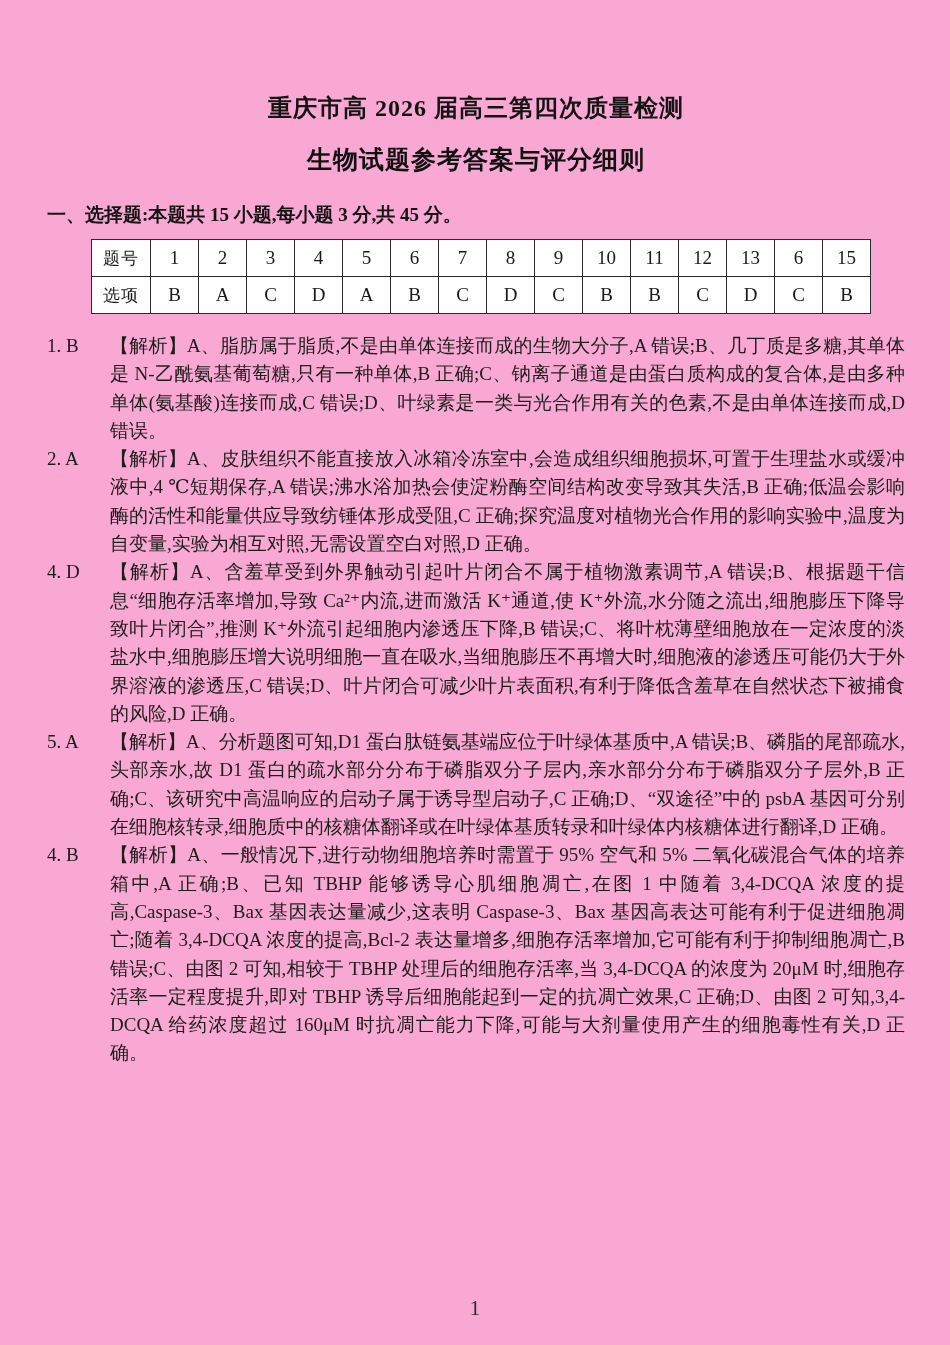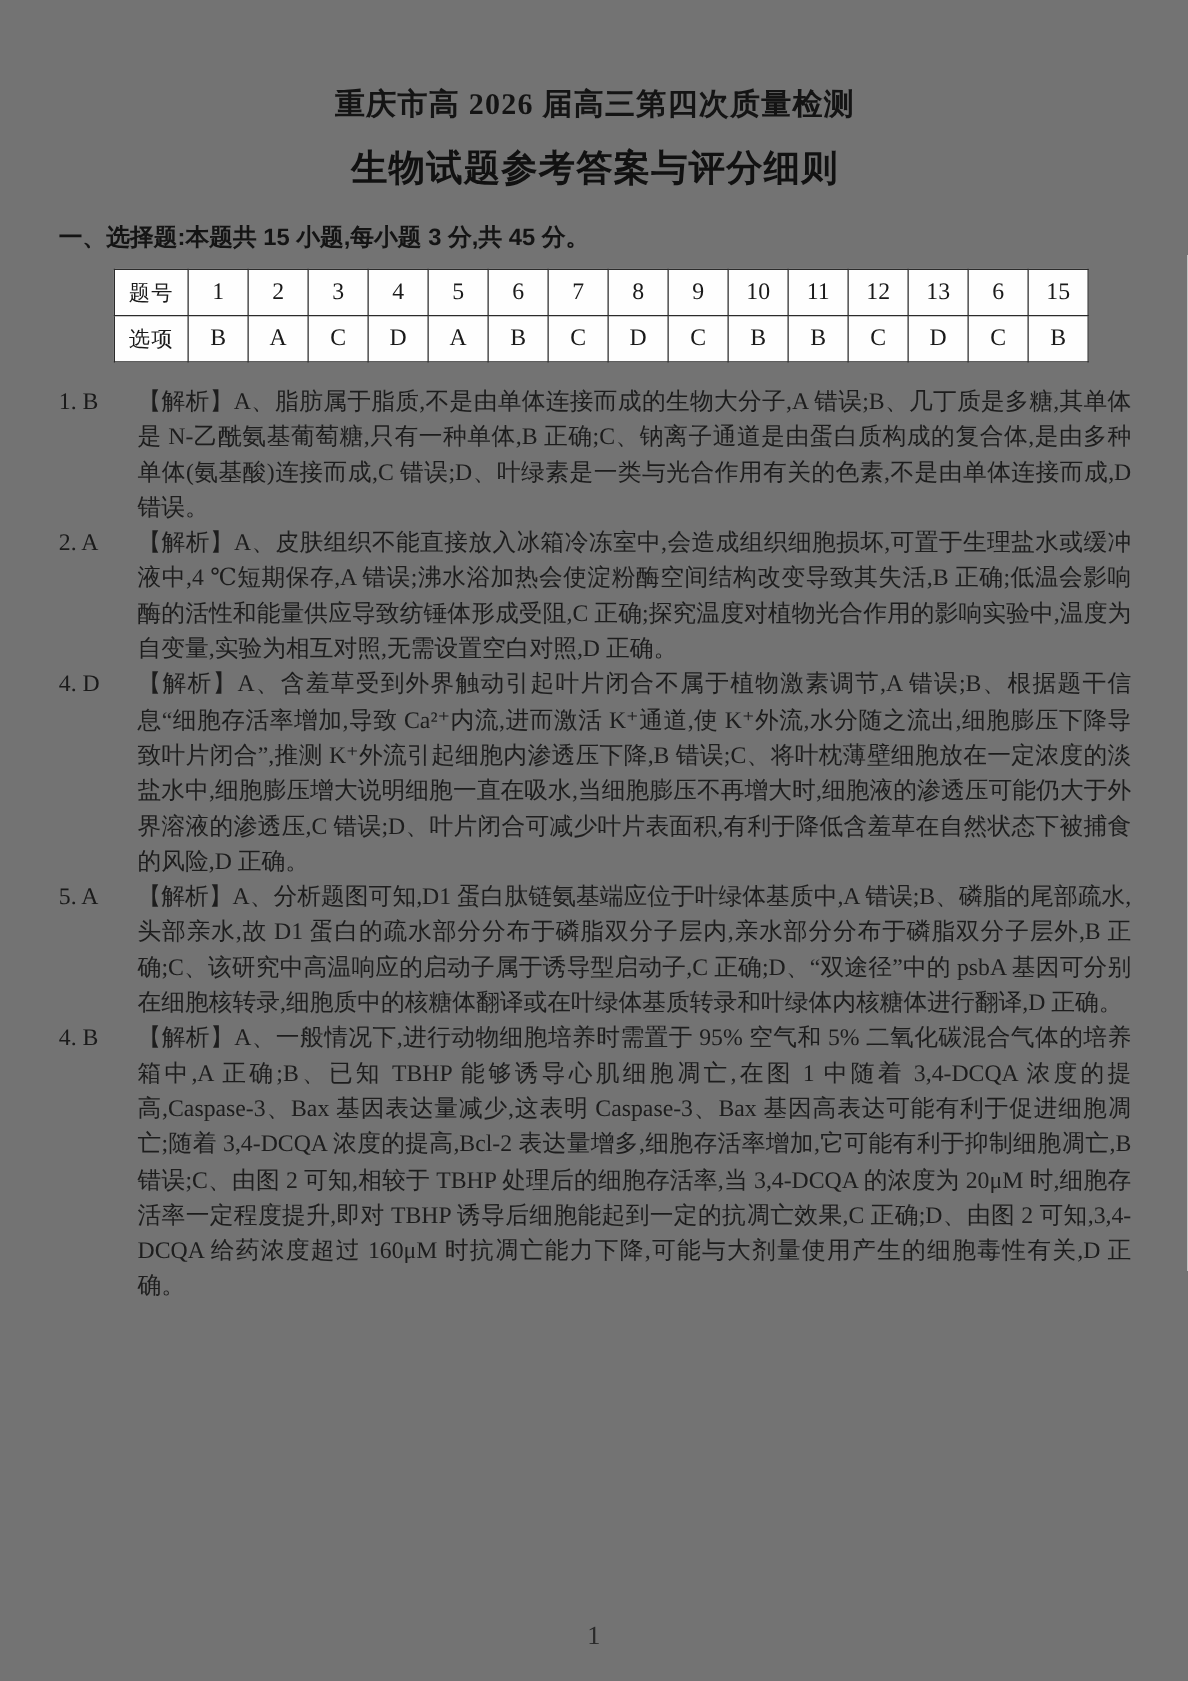--- a/index.html
+++ b/index.html
@@ -6,50 +6,50 @@
   html, body { background: #ffffff; }
   body {
     font-family: "Liberation Serif", "DejaVu Serif", serif;
     color: #1c1c1c;
   }
   .page {
     position: relative;
     width: 950px;
     height: 1345px;
     margin: 0 auto;
-    background: #737373;
+    background: #f9a8d4;
     overflow: hidden;
-    padding: 68px 45px 0 47px;
+    padding: 92px 45px 0 47px;
   }
   .doc-title {
     text-align: center;
     font-size: 24px;
     font-weight: bold;
     letter-spacing: 1px;
     line-height: 32px;
     color: #141414;
     font-family: "Liberation Serif", "DejaVu Serif", serif;
   }
   .doc-subtitle {
     text-align: center;
-    font-size: 29px;
+    font-size: 25px;
     font-weight: bold;
     letter-spacing: 1px;
     line-height: 34px;
     margin-top: 18px;
     color: #111111;
     font-family: "Liberation Sans", "DejaVu Sans", sans-serif;
   }
   .section-heading {
     margin-top: 26px;
     font-size: 19px;
     font-weight: bold;
     line-height: 26px;
     color: #141414;
-    font-family: Liberation Sans, sans-serif;
+    font-family: Liberation Serif, serif;
   }
   table.answer-table {
     margin-top: 11px;
     margin-left: 44px;
     border-collapse: collapse;
     table-layout: fixed;
     width: 779px;
     background: #fefefe;
   }
   table.answer-table td {

